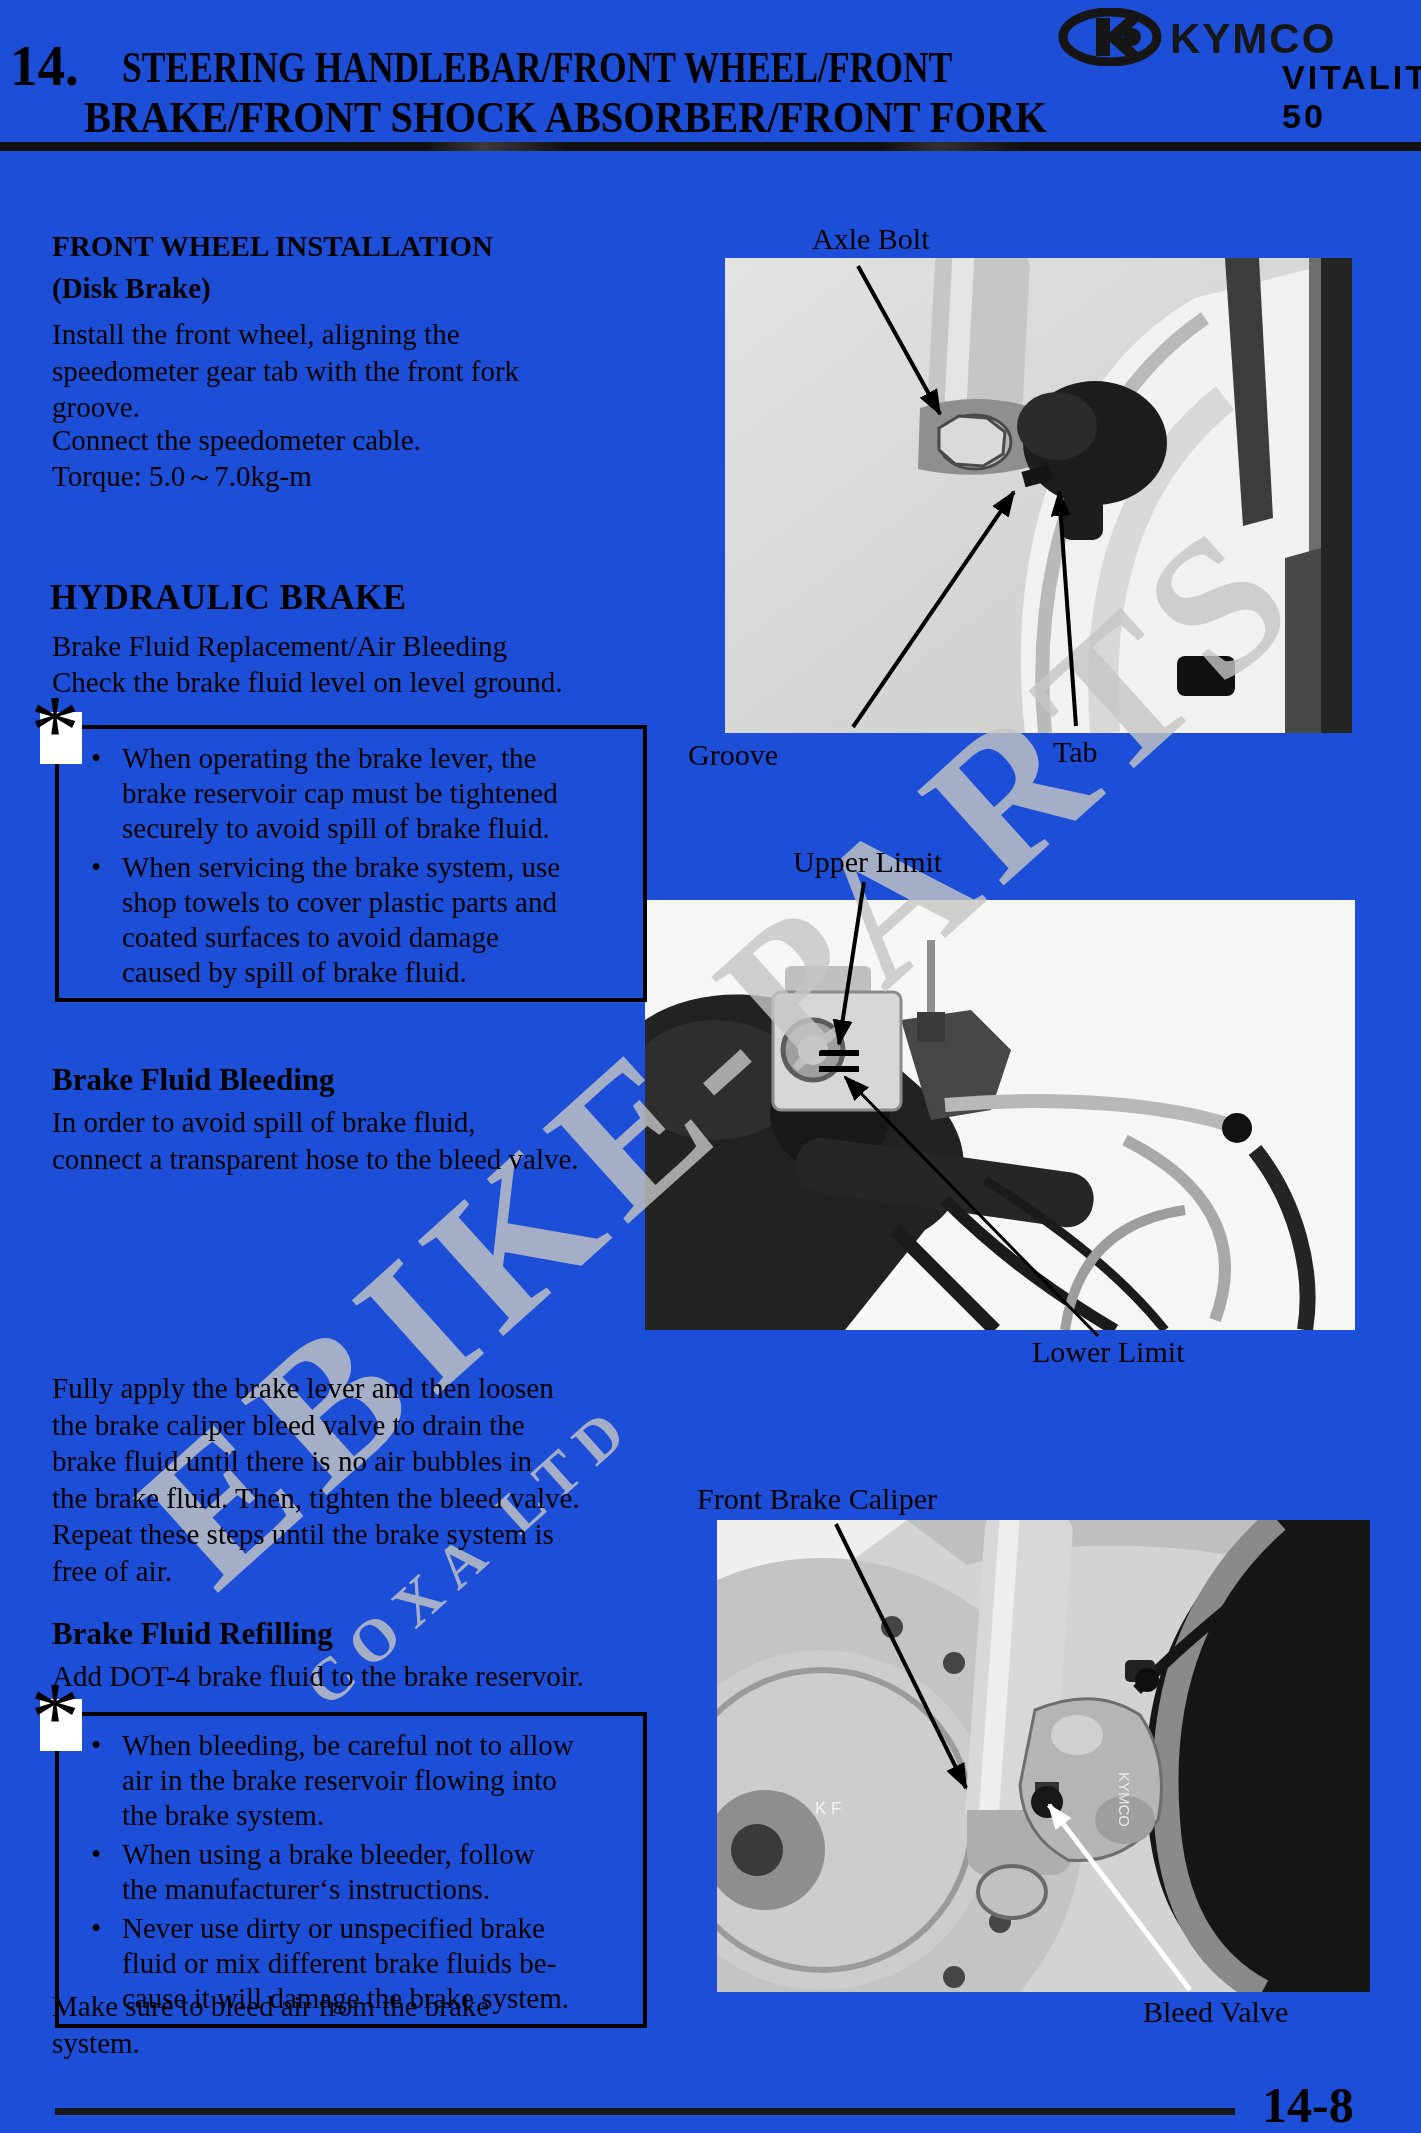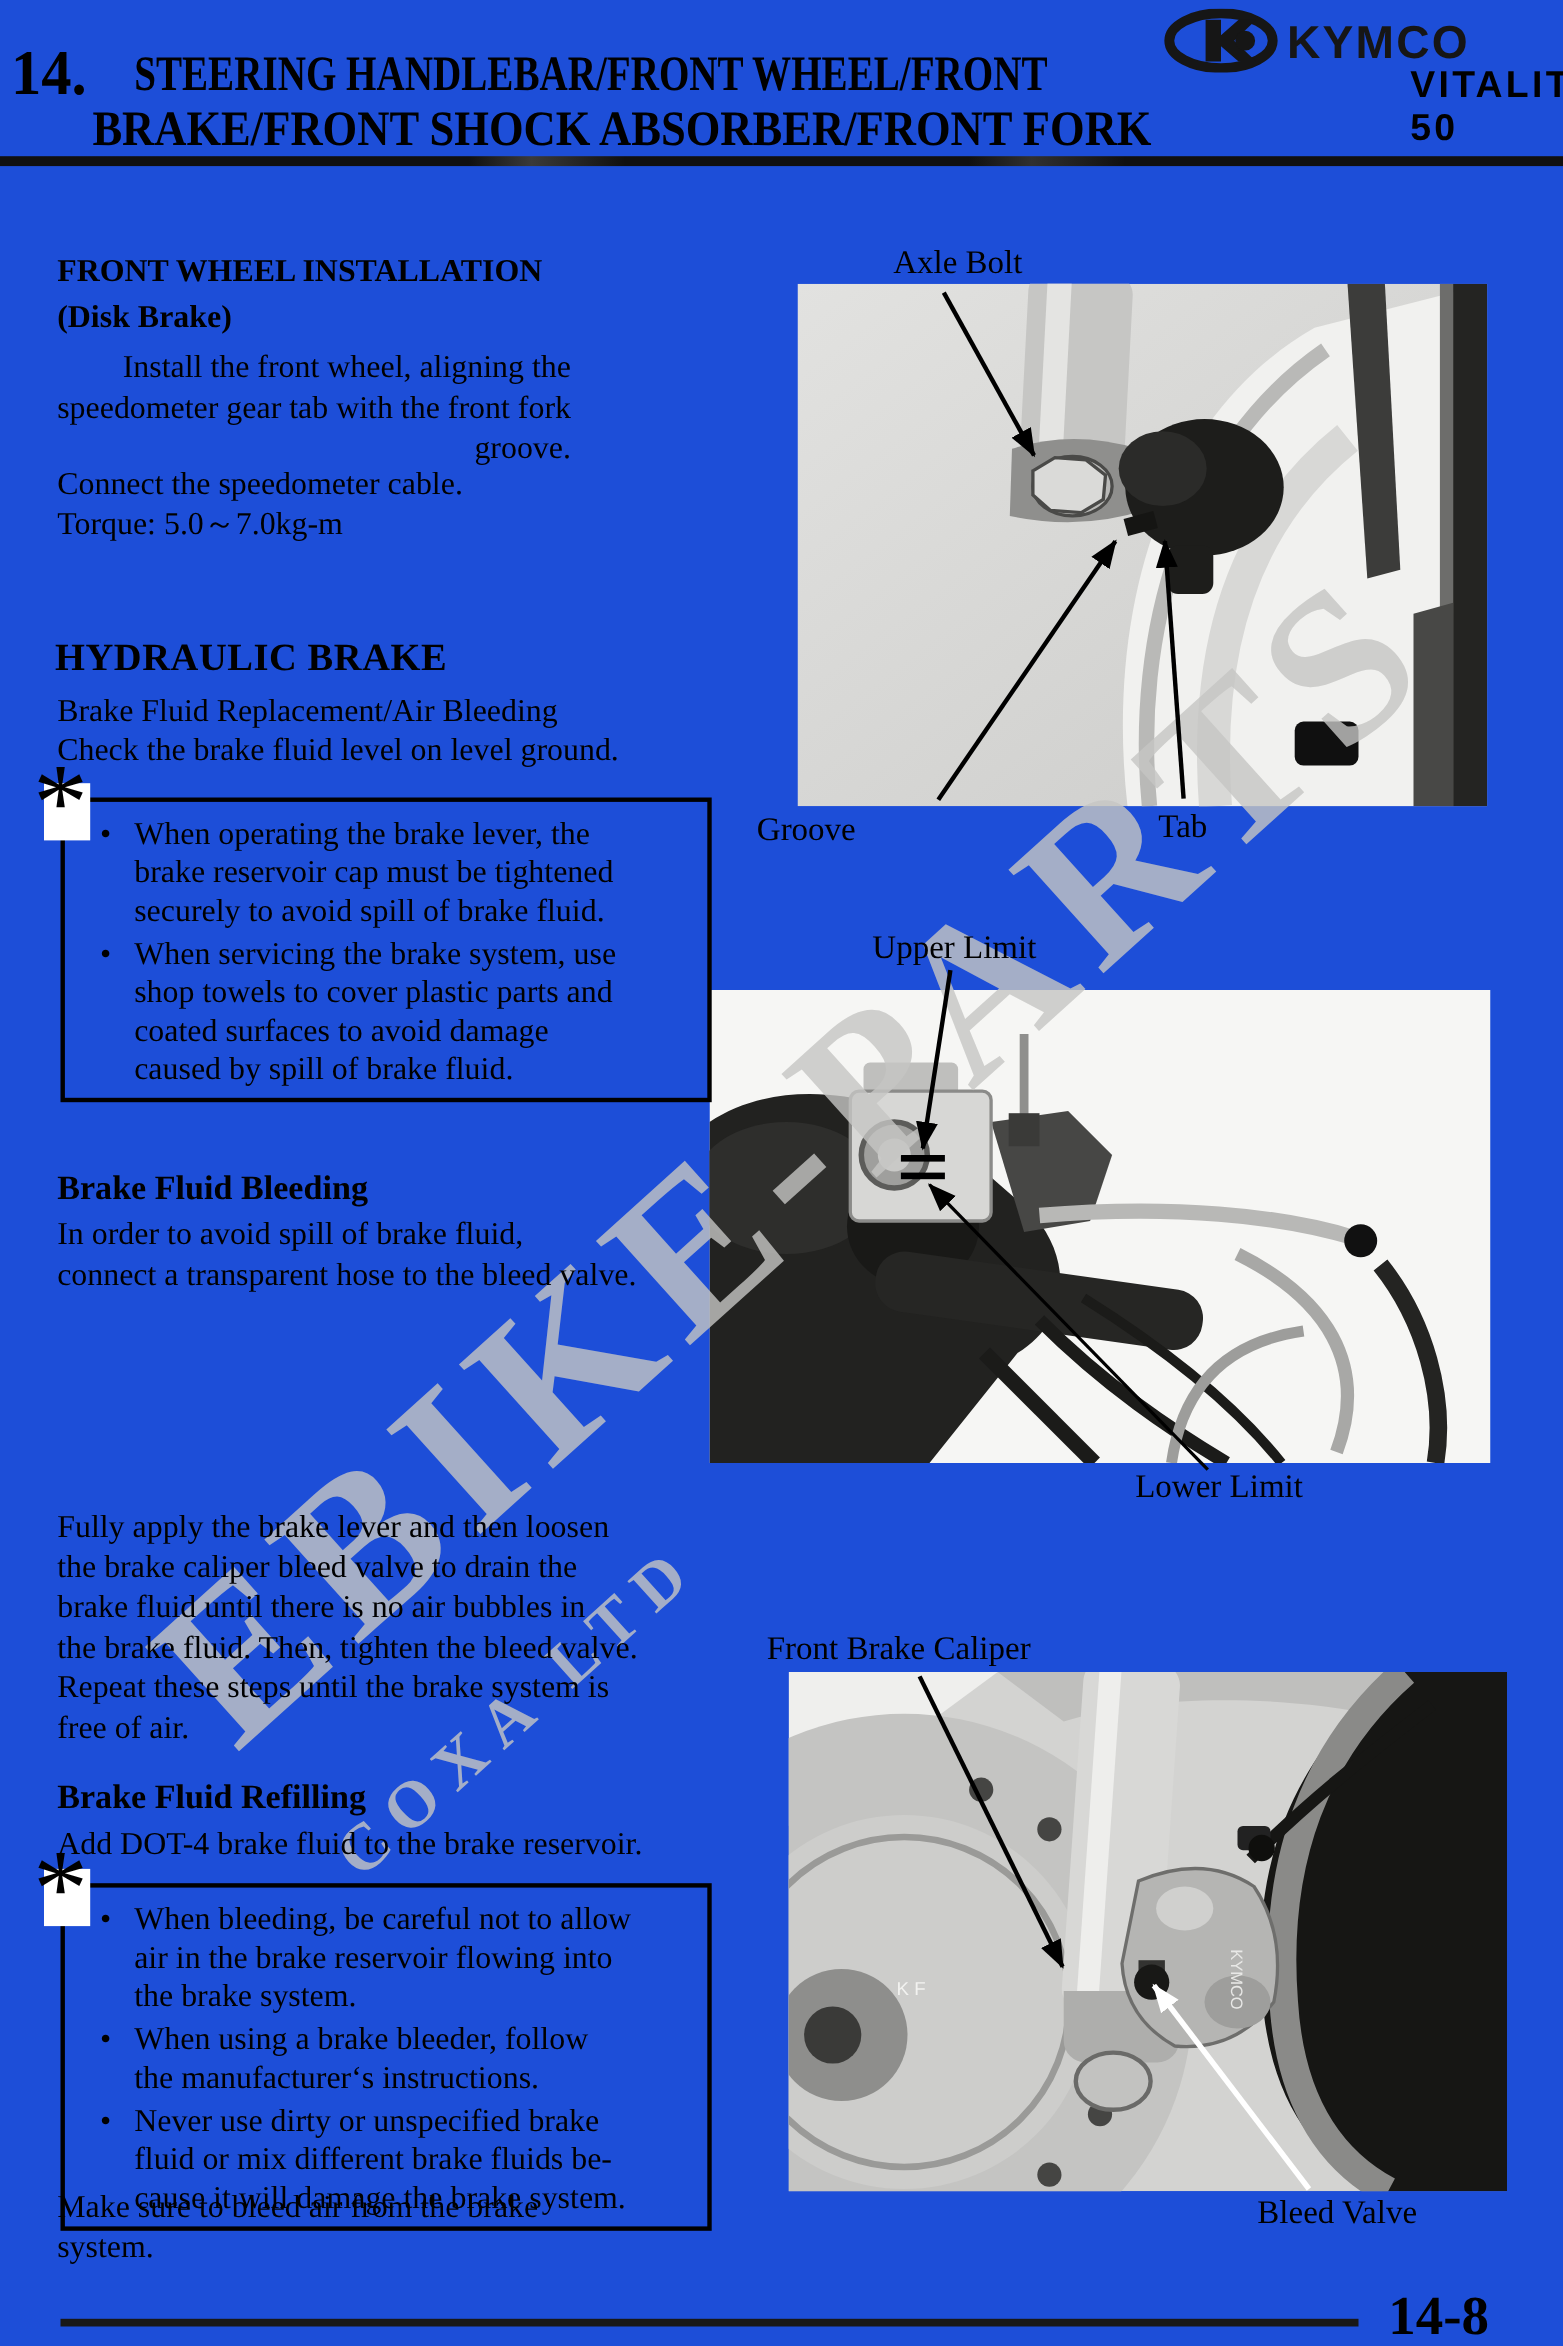--- a/index.html
+++ b/index.html
@@ -54,21 +54,21 @@
     </svg>
   </div>
   <div class="abs brand-model sans" style="left:1282px;top:58px;">VITALITY 50</div>
   <div class="abs header-rule"></div>
 
   <div class="abs wm wm-main ser">EBIKE-PARTS</div>
   <div class="abs wm wm-sub ser">COXA LTD</div>
 
   <div class="abs h-small" style="left:52px;top:230px;">FRONT WHEEL INSTALLATION</div>
   <div class="abs h-small" style="left:52px;top:272px;">(Disk Brake)</div>
-  <div class="abs body-text" style="left:52px;top:316px;text-align:right;">Install the front wheel, aligning the
+  <div class="abs body-text" style="left:52px;top:316px;">Install the front wheel, aligning the
 speedometer gear tab with the front fork
 groove.</div>
   <div class="abs body-text" style="left:52px;top:422px;">Connect the speedometer cable.</div>
   <div class="abs body-text" style="left:52px;top:458px;"><span class="bold">Torque</span><span>: 5.0～7.0kg-m</span></div>
 
   <div class="abs h-big" style="left:50px;top:578px;">HYDRAULIC BRAKE</div>
   <div class="abs body-text" style="left:52px;top:628px;">Brake Fluid Replacement/Air Bleeding</div>
   <div class="abs body-text" style="left:52px;top:664px;">Check the brake fluid level on level ground.</div>
 
   <div class="abs note-box note-pad" style="left:55px;top:725px;width:592px;">

